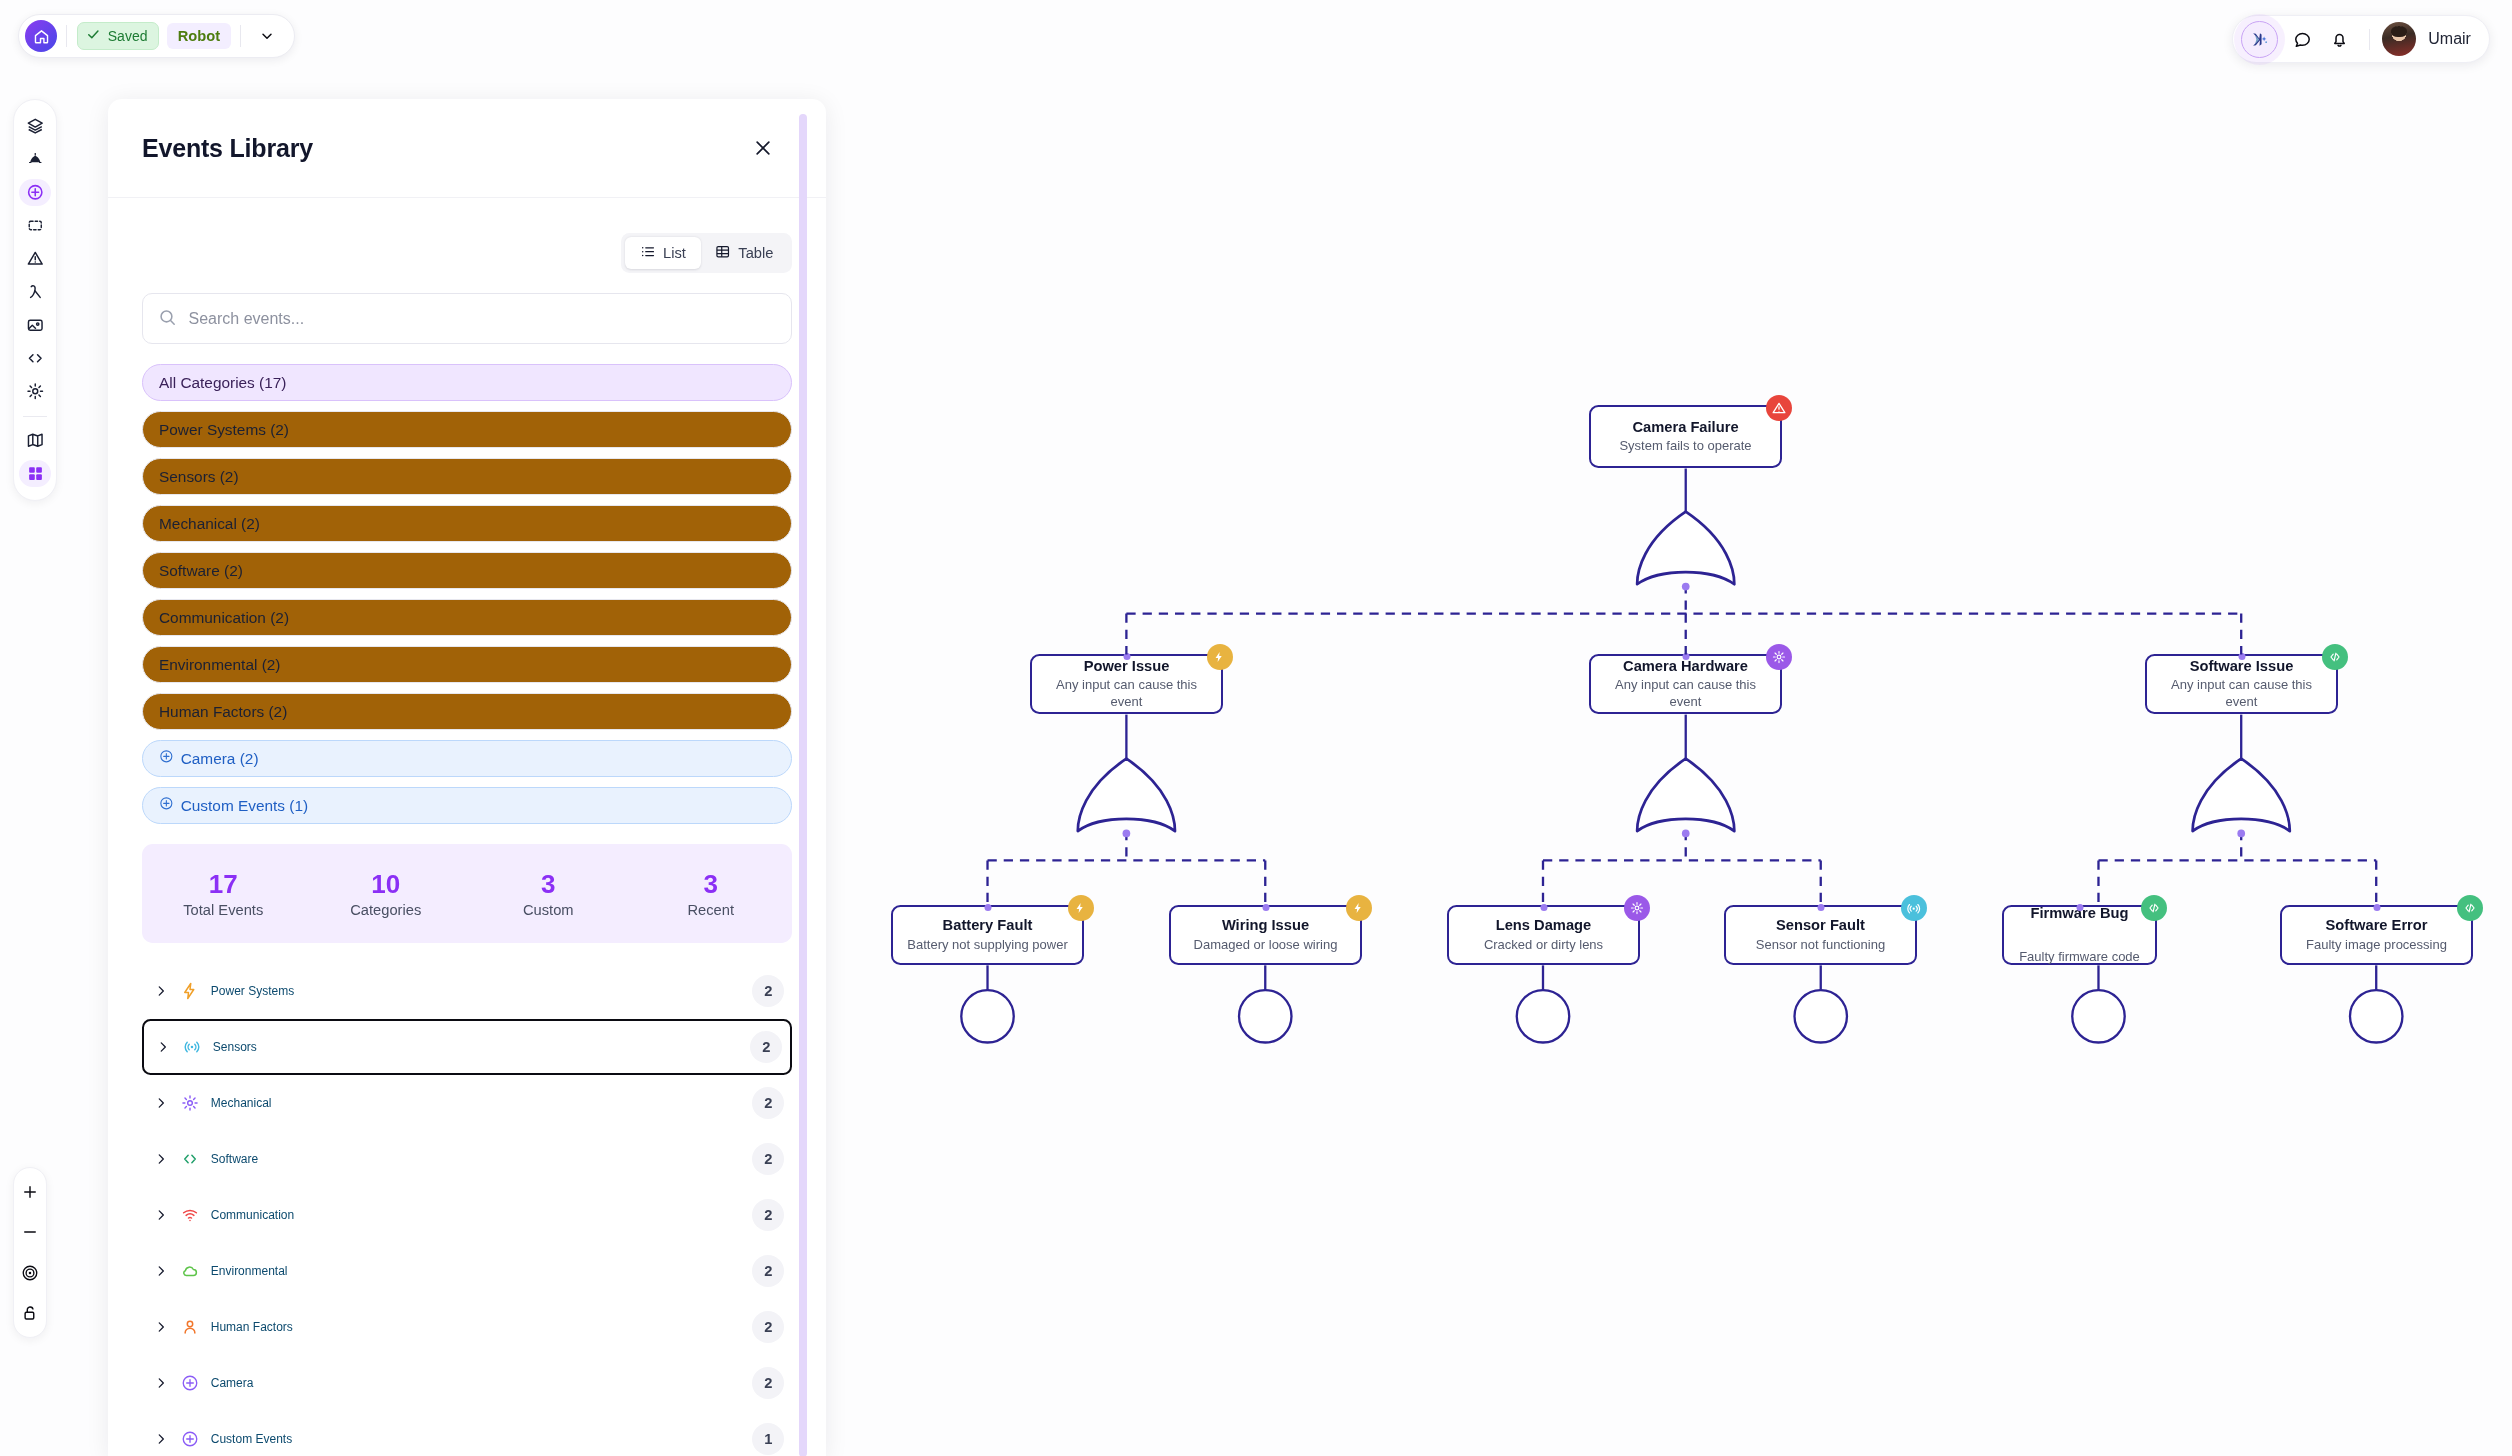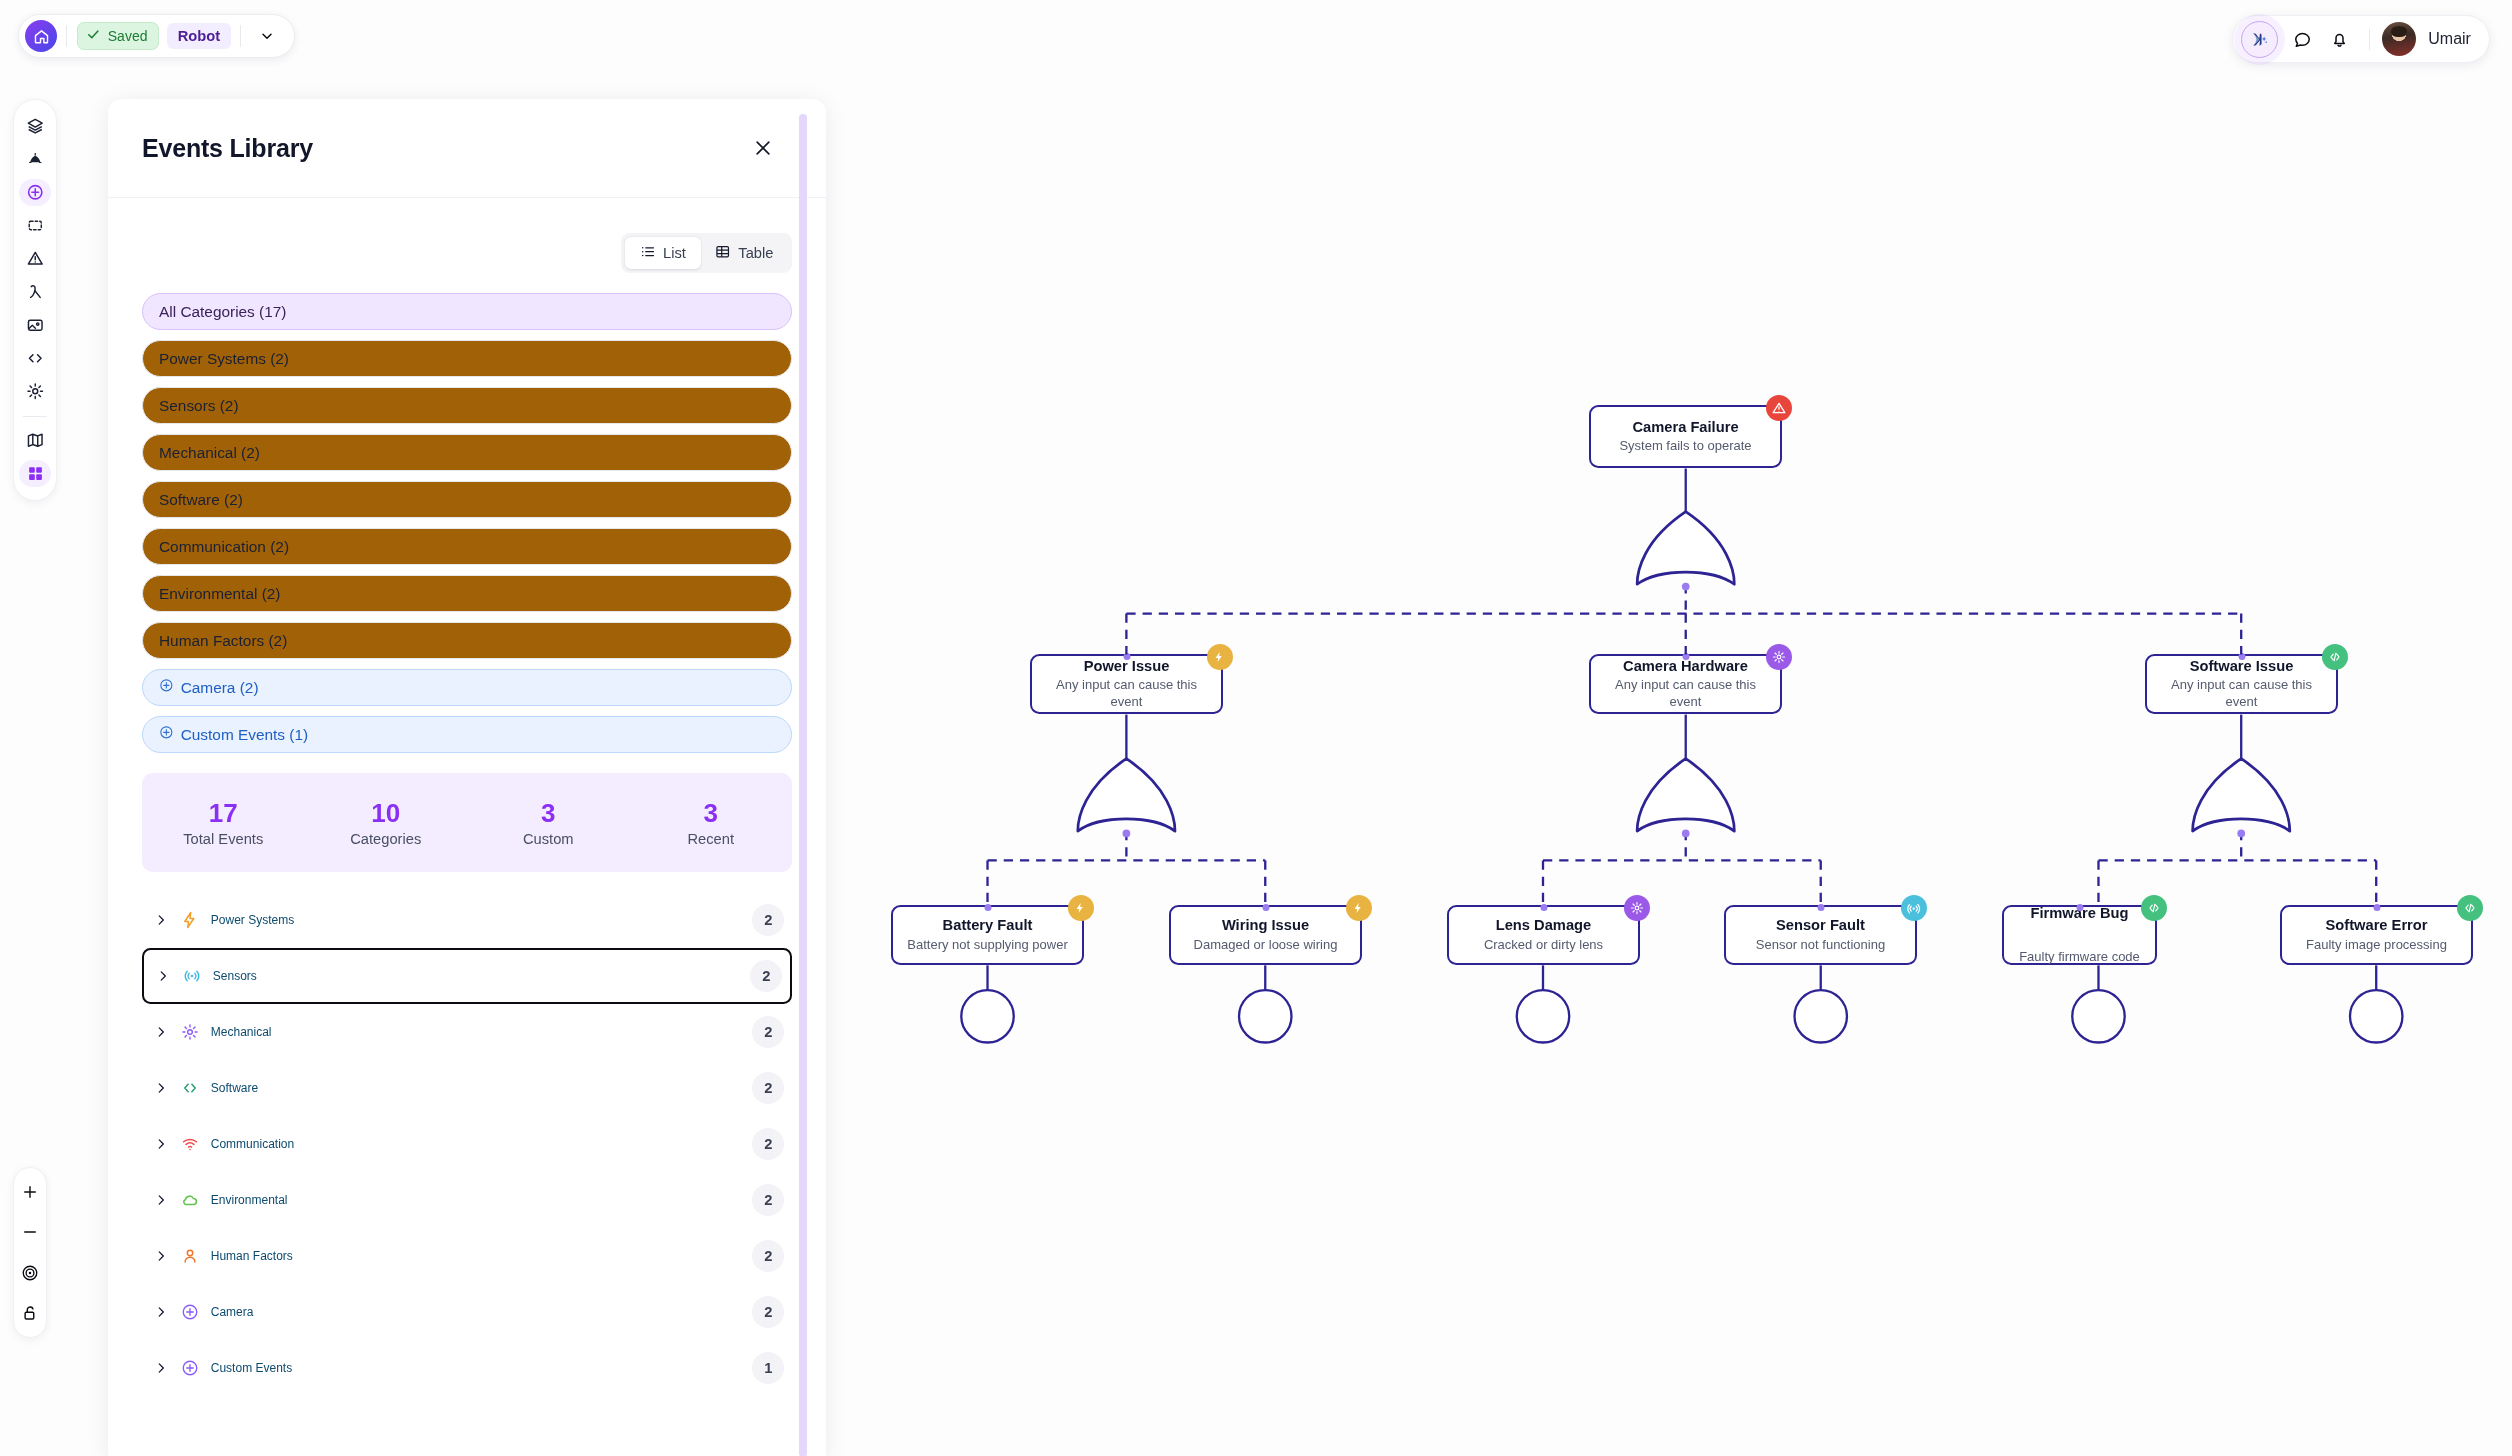--- a/index.html
+++ b/index.html
@@ -34,21 +34,21 @@
   }
   .vsep { width: 0.8px; height: 21.6px; background: #e8e8ef; margin: 0 9.3px; flex: 0 0 auto; }
   .saved-chip {
     display: flex; align-items: center; gap: 7px;
     background: #dcf5e0; border: 0.8px solid #c4ecca; border-radius: 7px;
     padding: 4.6px 10.8px 4.6px 8.5px;
     color: #1d7b33; font-size: 14px; font-weight: 500;
   }
   .proj-chip {
     background: #f3eeff; border-radius: 6px; padding: 4.6px 10.8px;
-    color: #4c1d95; font-size: 14.7px; font-weight: 600; margin-left: 7.7px;
+    color: #4d7c0f; font-size: 14.7px; font-weight: 600; margin-left: 7.7px;
   }
   .chev-btn {
     width: 31px; height: 31px; border-radius: 50%;
     display: flex; align-items: center; justify-content: center;
     margin-left: 1.5px;
   }
 
   
   .tr-bar {
     position: absolute; right: 21.6px; top: 15.4px; height: 48px;
@@ -416,20 +416,29 @@
               <svg width="15.4" height="15.4" viewBox="0 0 24 24" fill="none" stroke="#15192c" stroke-width="1.9">
                   <rect x="3" y="4" width="18" height="16" rx="2"></rect>
                   <path d="M3 9.5h18M3 15h18M10.5 4v16"></path>
                 </svg>
             </span>
             <span>Table</span>
           </div>
         </div>
       </div>
 
+      <div class="search-wrap">
+        <span>
+          <svg width="18.5" height="18.5" viewBox="0 0 24 24" fill="none" stroke="#9aa0ae" stroke-width="2" stroke-linecap="round">
+              <circle cx="11" cy="11" r="7"></circle>
+              <path d="M16.3 16.3L21 21"></path>
+            </svg>
+        </span>
+        <input class="search-input" type="text" value="" placeholder="Search events..." style="">
+      </div>
 
       <div class="chips">
         <div class="chip sel-purple">
           <span>All Categories (17)</span>
         </div>
         <div class="chip">
           <span>Power Systems (2)</span>
         </div>
         <div class="chip">
           <span>Sensors (2)</span>

